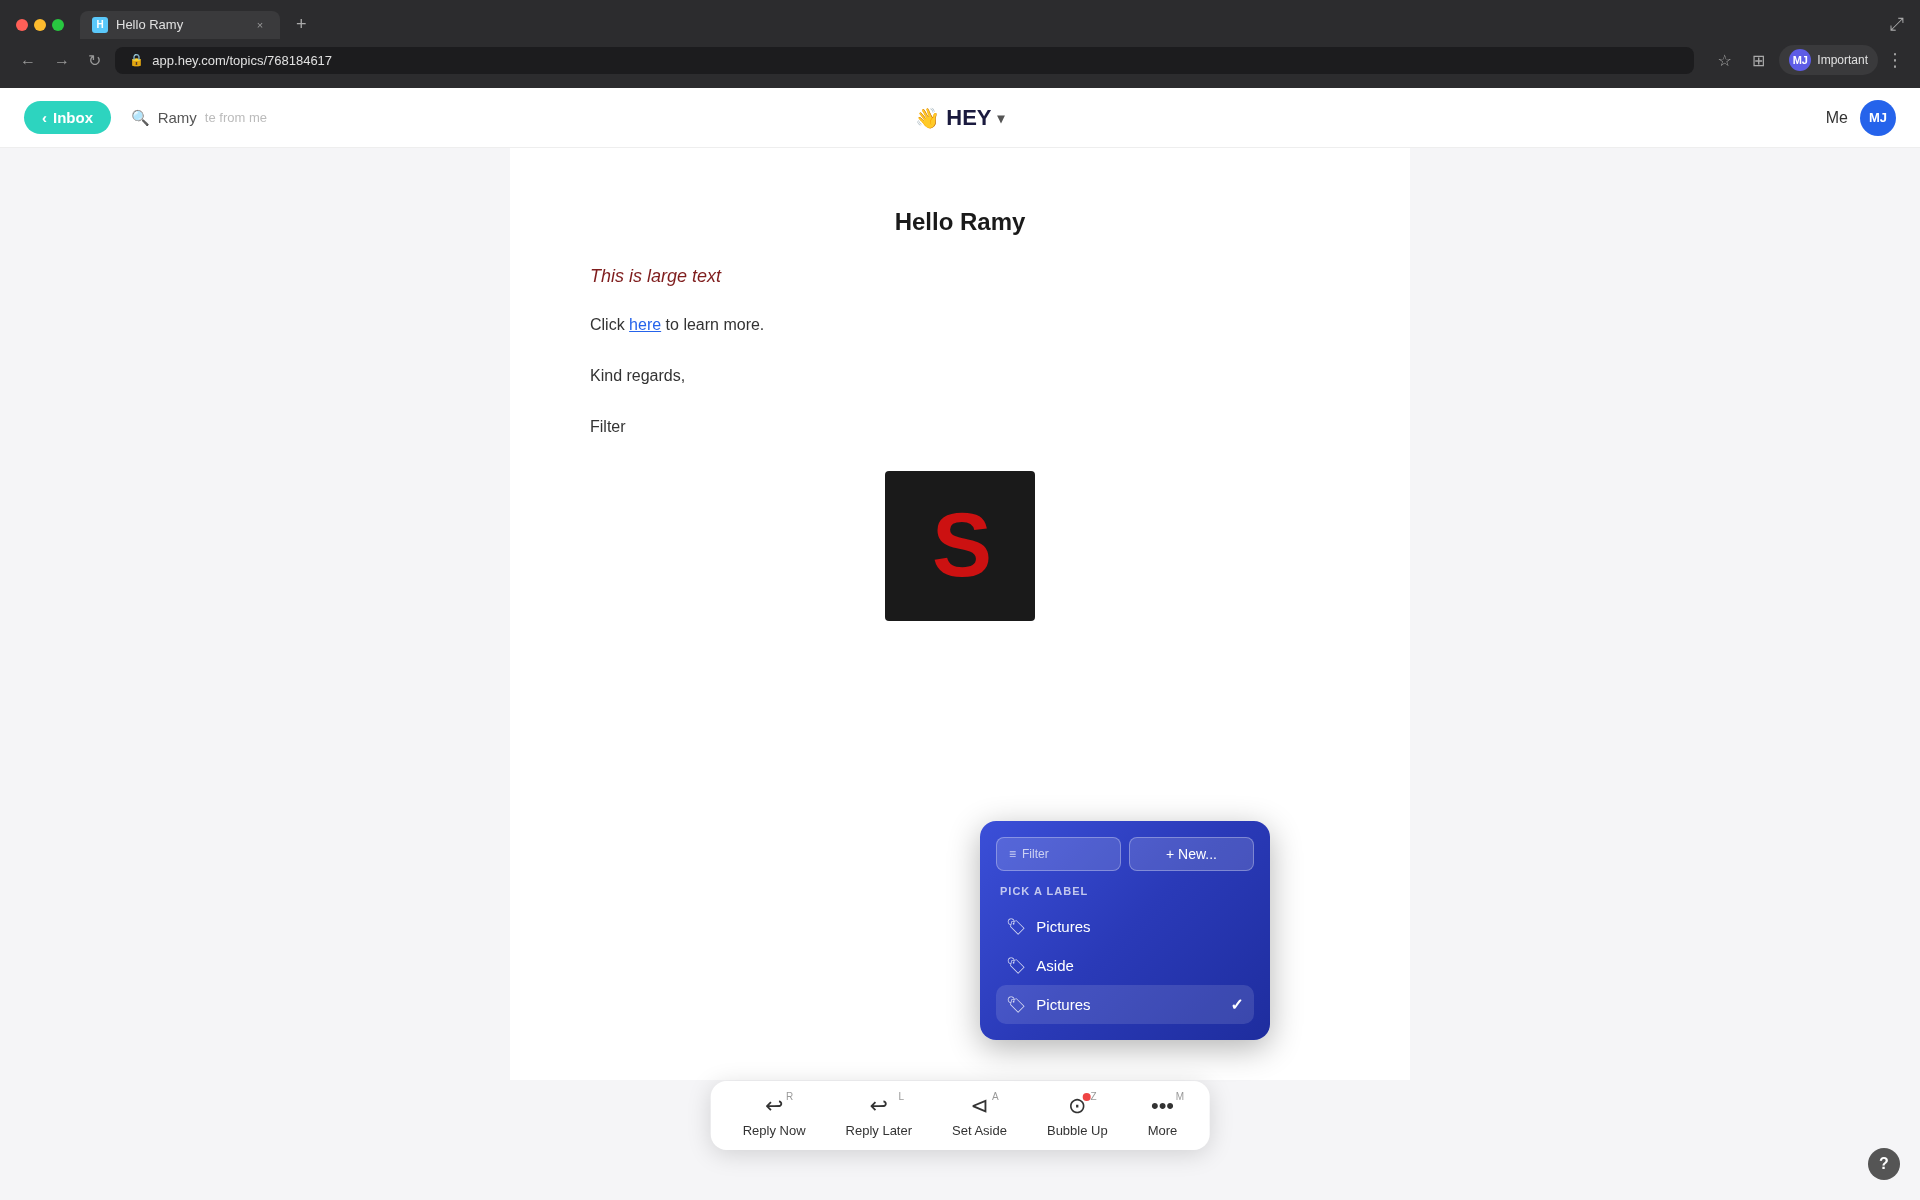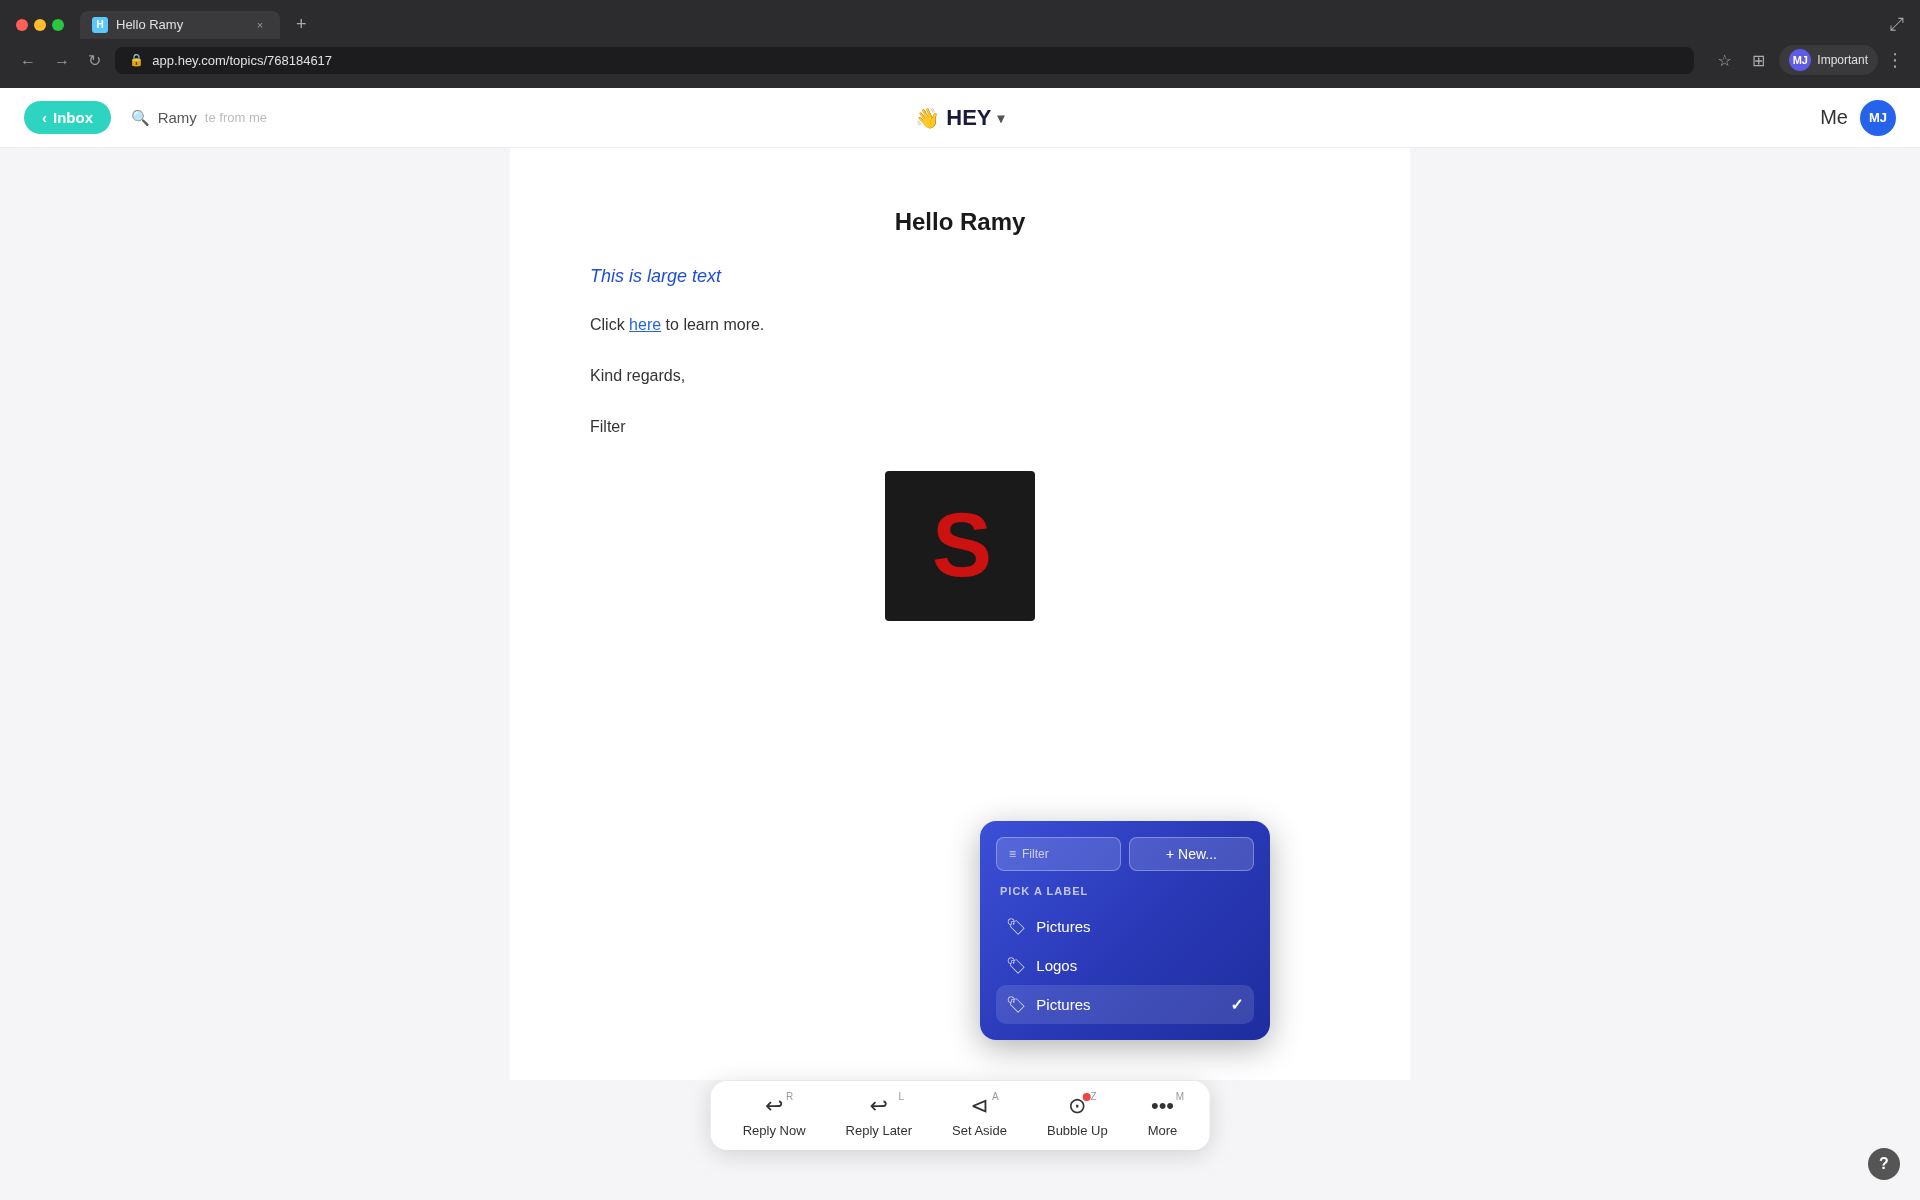--- a/index.html
+++ b/index.html
@@ -209,21 +209,21 @@
     }
     .hey-hand { font-size: 20px; }
     .hey-chevron { font-size: 14px; color: #555; }
     .topbar-right {
       margin-left: auto;
       display: flex;
       align-items: center;
       gap: 12px;
     }
     .me-label {
-      font-size: 20px;
+      font-size: 16px;
       color: #333;
       font-weight: 500;
     }
     .user-avatar {
       width: 36px;
       height: 36px;
       border-radius: 50%;
       background: #2563eb;
       display: flex;
       align-items: center;
@@ -496,21 +496,21 @@
     </div>
   </div>
 
   <div class="email-content-wrapper">
     <div class="email-content">
 
       <div style="text-align:right; color:#999; font-size:13px; margin-bottom:20px;"></div>
 
       <h1 class="email-title">Hello Ramy</h1>
 
-      <div style="color:#1d4ed8; font-size:18px; margin-bottom:20px; font-style:italic;">This is large text</div>
+      <div style="color:#7f1d1d; font-size:18px; margin-bottom:20px; font-style:italic;">This is large text</div>
 
       <div class="email-body">
         <p>
           <span>Click </span><a class="email-link">here</a><span> to learn more.</span>
         </p>
         <p>Kind regards,</p>
         <p>Filter</p>
       </div>
 
       <div class="email-image">
@@ -578,21 +578,21 @@
 
   <div class="pick-label-heading">PICK A LABEL</div>
 
   <div class="label-item">
     <span class="label-tag-icon">🏷</span>
     <span>Pictures</span>
   </div>
 
   <div class="label-item">
     <span class="label-tag-icon">🏷</span>
-    <span>Logos</span>
+    <span>Aside</span>
   </div>
 
   <div class="label-item selected">
     <span class="label-tag-icon">🏷</span>
     <span>Pictures</span>
     <span class="label-check">✓</span>
   </div>
 </div>
 
 <div class="help-btn">

